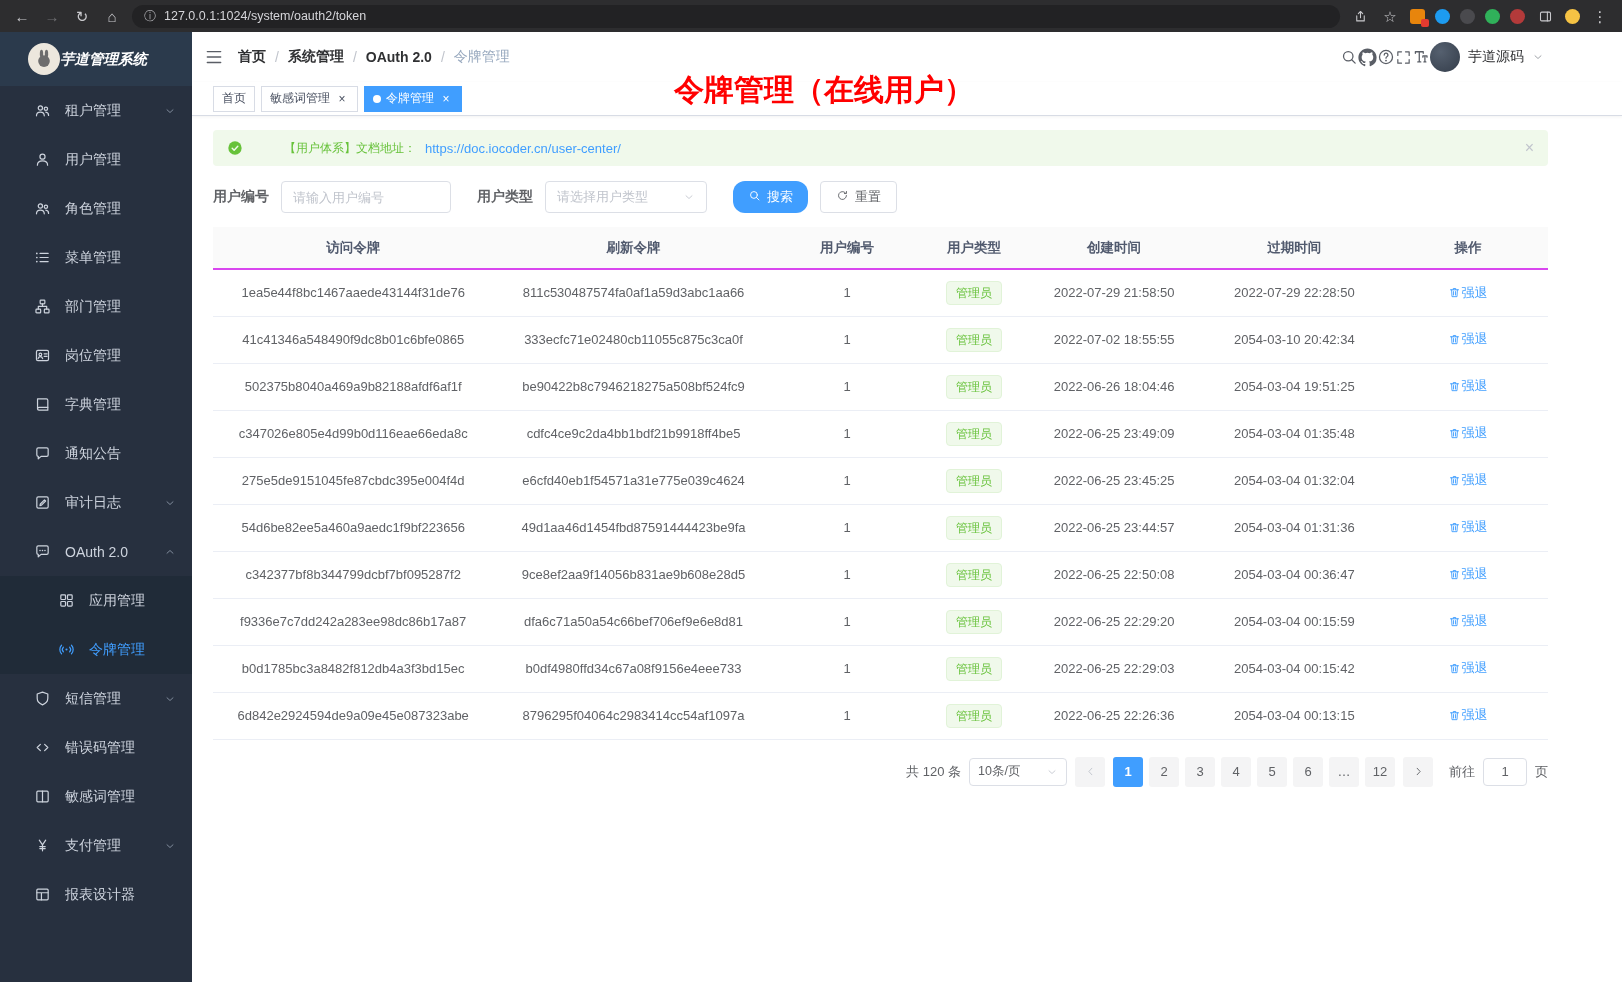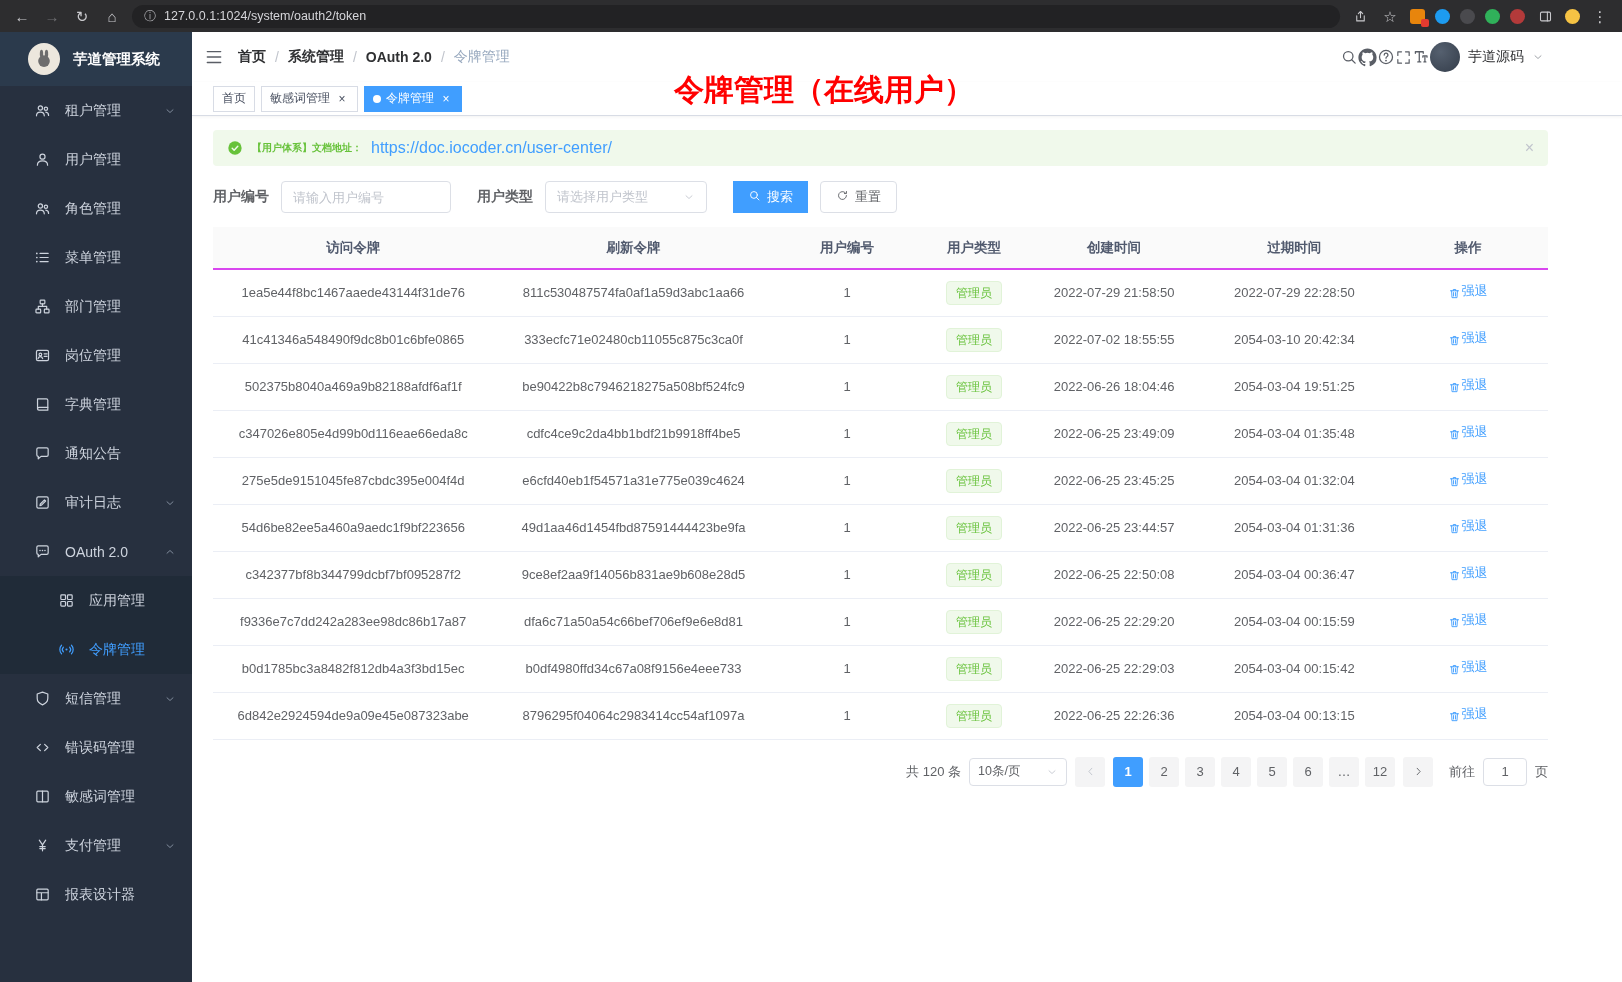--- a/index.html
+++ b/index.html
@@ -24,22 +24,22 @@
   .ext-dark { background:#4a4a4e; }
   .ext-green { background:#30b15a; }
   .ext-red { background:#b33a3a; }
   .ext-yellow { background:#f6c344; }
 
   
   .app { display:flex; height:950px; }
 
   .sidebar { flex:0 0 192px; width:192px; background:var(--sidebar-bg,#27303f);
     display:flex; flex-direction:column; overflow:hidden; }
-  .logo { height:54px; display:flex; align-items:center; gap:13px; padding:0 0 0 28px;
-    background:var(--sidebar-logo-bg,#2b3a4c); flex:0 0 54px; }
+  .logo { height:54px; display:flex; align-items:center; padding:0 0 0 28px;
+    background:var(--sidebar-logo-bg,#2b3a4c); flex:0 0 54px;font-style:italic; }
   .logo-avatar { width:32px; height:32px; border-radius:50%; background:#ece7dd;
     display:flex; align-items:center; justify-content:center; overflow:hidden; }
   .logo-title { font-size:14.5px; font-weight:700; color:#fff; white-space:nowrap; }
   .menu { flex:1; }
   .side-item { height:49px; display:flex; align-items:center; gap:14px;
     padding:0 16px 0 34px; font-size:14px; color:var(--sidebar-text,#cdd3dd); cursor:pointer; }
   .side-item .sicon { width:17px; height:17px; display:flex; align-items:center; }
   .side-item .slabel { white-space:nowrap; }
   .side-item .schev { margin-left:auto; display:flex; color:#8f9bab; }
   .side-item.child { padding-left:58px; background:var(--sidebar-sub-bg,#202b38); }
@@ -79,51 +79,51 @@
   
   .annotation { position:absolute; left:482px; top:38px; z-index:30; font-size:30px;
     font-weight:700; color:var(--annotation,#ff0000); white-space:nowrap; }
 
   
   .content { flex:1; padding:14px 74px 14px 21px; }
 
   .alert { height:36px; background:#f0f9eb; border-radius:4px; display:flex;
     align-items:center; gap:9px; padding:0 14px; }
   .alert-check { display:flex; color:var(--success,#67c23a); }
-  .alert-text { font-size:10px; font-weight:700; color:var(--success,#67c23a); }
-  .alert-link { font-size:16px; color:var(--accent,#409eff); cursor:pointer; text-decoration:none; }
+  .alert-text { font-size:12px; font-weight:400; color:var(--success,#67c23a);margin-left:32px; }
+  .alert-link { font-size:13px; color:var(--accent,#409eff); cursor:pointer; text-decoration:none; }
   .alert-close { margin-left:auto; color:#c0c4cc; font-size:16px; cursor:pointer; line-height:1; }
 
   .filter { display:flex; align-items:center; margin-top:15px; }
   .filter-label { font-size:14px; font-weight:700; color:#606266; margin-right:12px; white-space:nowrap; }
   .filter-label.gap { margin-left:26px; }
   .input { width:170px; height:32px; border:1px solid #dcdfe6; border-radius:4px;
     padding:0 11px; font-size:13px; color:#606266; outline:none; font-family:inherit; background:#fff; }
   .input::placeholder { color:#c0c4cc; }
   .select { width:162px; height:32px; border:1px solid #dcdfe6; border-radius:4px;
     display:flex; align-items:center; justify-content:space-between; padding:0 11px;
     cursor:pointer; background:#fff; }
   .select .ph { font-size:13px; color:#c0c4cc; }
   .sel-caret { display:flex; color:#c0c4cc; }
-  .btn-primary { height:32px; margin-left:26px; padding:0 15px; border:none; border-radius:0;
+  .btn-primary { height:32px; margin-left:26px; padding:0 15px; border:none; border-radius:12px;
     background:var(--accent,#409eff); color:#fff; font-size:13px; display:inline-flex;
     align-items:center; gap:6px; cursor:pointer; font-family:inherit; white-space:nowrap; }
   .btn-default { height:32px; margin-left:12px; padding:0 15px; border:1px solid #dcdfe6;
     border-radius:4px; background:#fff; color:#606266; font-size:13px; display:inline-flex;
     align-items:center; gap:6px; cursor:pointer; font-family:inherit; white-space:nowrap; }
 
   .table { width:100%; border-collapse:collapse; table-layout:fixed; margin-top:14px; }
   .table th { height:42px; font-size:13.5px; font-weight:700; color:#515a6e;
     background:#fafafa; border-bottom:2px solid #d946ef; text-align:center; white-space:nowrap; }
   .table td { height:47px; font-size:13px; color:#606266; text-align:center;
     border-bottom:1px solid #ebeef5; overflow:hidden; white-space:nowrap; }
   .tag { display:inline-block; padding:2px 9px; font-size:12px; line-height:18px;
     color:var(--success,#67c23a); background:#f0f9eb; border:1px solid #e1f3d8; border-radius:4px; }
   .action-link { color:var(--accent,#409eff); font-size:13px; display:inline-flex;
-    align-items:flex-end; gap:0; cursor:pointer; }
+    align-items:center; gap:0; cursor:pointer; }
   .action-link .bi { display:flex; }
 
   .pagination { display:flex; align-items:center; justify-content:flex-end; gap:8px;
     margin-top:17px; font-size:13px; color:#606266; }
   .size-select { width:98px; height:28px; border:1px solid #dcdfe6; border-radius:4px;
     display:flex; align-items:center; justify-content:space-between; padding:0 8px;
     font-size:12.5px; color:#606266; cursor:pointer; background:#fff; }
   .pages { display:flex; align-items:center; gap:6px; }
   .page-btn { min-width:30px; height:30px; padding:0 4px; border-radius:3px; background:#f4f4f5;
     color:#606266; display:flex; align-items:center; justify-content:center; font-size:13px;

